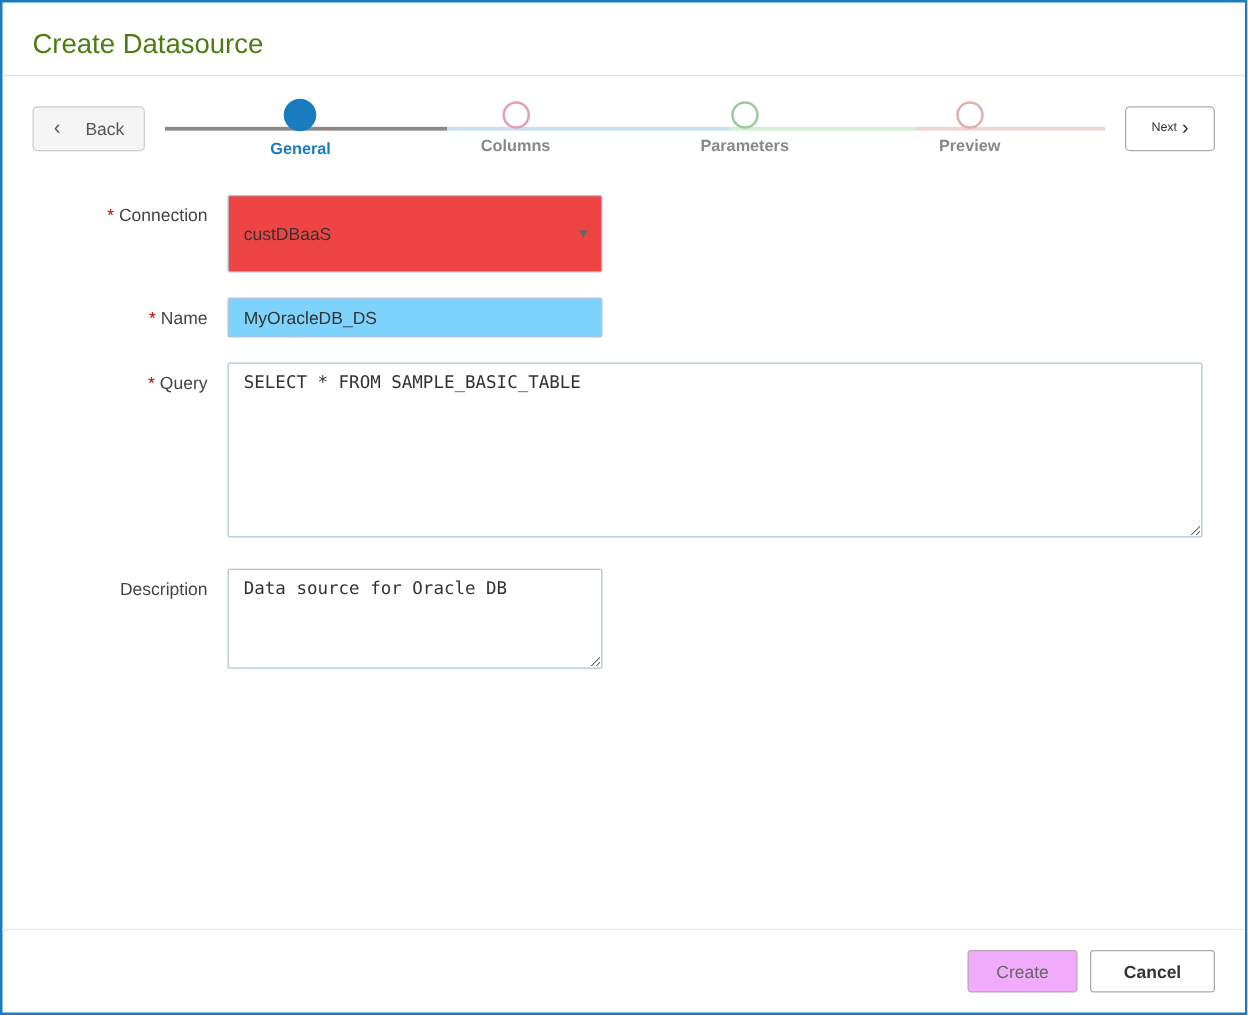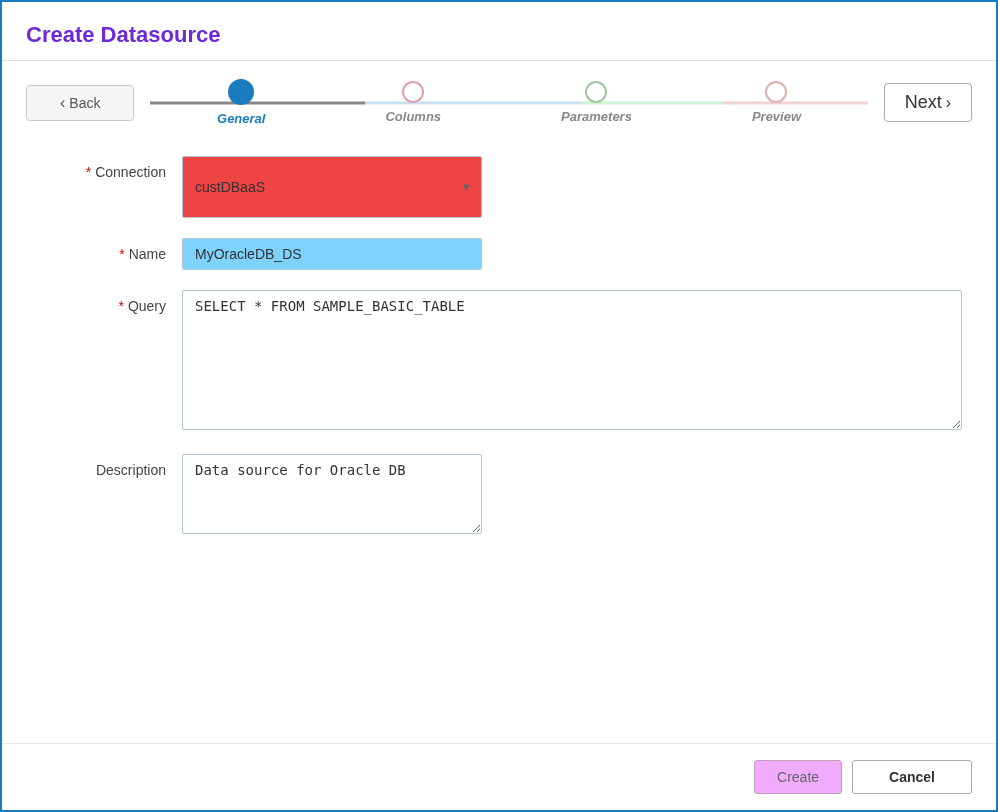--- a/index.html
+++ b/index.html
@@ -19,50 +19,49 @@
       display: flex;
       flex-direction: column;
       position: relative;
     }
     .dialog-header {
       padding: 20px 24px 12px 24px;
       border-bottom: 1px solid #e0e0e0;
     }
     .dialog-title {
       font-size: 22px;
-      font-weight: bold;
-      color: #6d28d9;
+      font-weight: normal;
+      color: #4d7c0f;
     }
     .wizard-nav {
       display: flex;
       align-items: center;
       padding: 18px 24px 10px 24px;
       gap: 0;
     }
     .back-btn {
       background: #f5f5f5;
       border: 1px solid #ccc;
       border-radius: 4px;
-      padding: 8px 33px;
+      padding: 8px 16px;
       font-size: 14px;
       color: #555;
       cursor: pointer;
       display: flex;
       align-items: center;
-      gap: 4px;
+      gap: 20px;
       white-space: nowrap;
     }
     .steps-container {
       flex: 1;
       display: flex;
       align-items: center;
       justify-content: center;
       position: relative;
       margin: 0 16px;
-      font-style: italic;
     }
     .steps-line {
       position: absolute;
       top: 50%;
       left: 0;
       right: 0;
       height: 3px;
       background: linear-gradient(to right, #888 30%, #c8e0f0 30%, #c8e0f0 60%, #d4f0d4 60%, #d4f0d4 80%, #f0d4d4 80%);
       transform: translateY(-50%);
       z-index: 0;
@@ -112,21 +111,21 @@
       font-size: 13px;
       font-weight: 600;
     }
     .step-label.active { color: #1a7bbf; }
     .step-label.inactive { color: #888; }
     .next-btn {
       background: #fff;
       border: 1px solid #aaa;
       border-radius: 4px;
       padding: 8px 20px;
-      font-size: 18px;
+      font-size: 10px;
       color: #333;
       cursor: pointer;
       display: flex;
       align-items: center;
       gap: 4px;
       white-space: nowrap;
     }
     .form-area {
       padding: 20px 40px;
       flex: 1;
@@ -222,21 +221,21 @@
       border-radius: 3px;
       padding: 8px 22px;
       font-size: 14px;
       color: #666;
       cursor: pointer;
     }
     .btn-cancel {
       background: #fff;
       border: 1px solid #aaa;
       border-radius: 3px;
-      padding: 8px 36px;
+      padding: 8px 26px;
       font-size: 14px;
       color: #333;
       cursor: pointer;
       font-weight: 600;
     }
     .chevron-left::before { content: '‹'; font-size: 16px; }
     .chevron-right::before { content: '›'; font-size: 16px; }
   </style>
 </head>
 <body>

